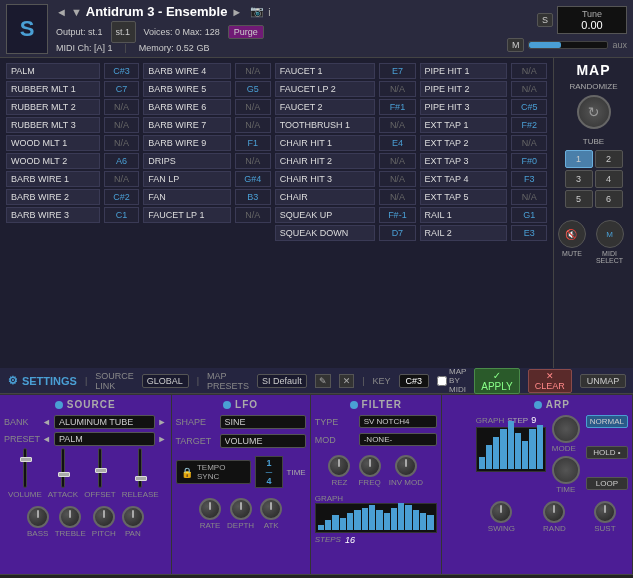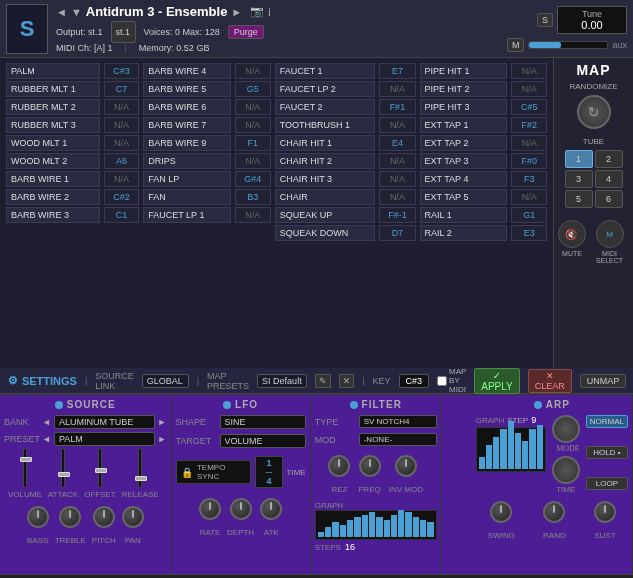--- a/index.html
+++ b/index.html
@@ -321,21 +321,21 @@
     .knob-group {
       display: flex;
       gap: 6px;
       justify-content: center;
       margin-top: 4px;
     }
     .knob-item {
       display: flex;
       flex-direction: column;
       align-items: center;
-      gap: 8px;
+      gap: 1px;
     }
     .knob {
       width: 28px;
       height: 28px;
       border-radius: 50%;
       background: radial-gradient(circle at 35% 35%, #555, #222);
       border: 2px solid #666;
       cursor: pointer;
       position: relative;
     }
@@ -1036,21 +1036,21 @@
           <div style="flex: 1 1 0%; height: 25px; background: rgb(74, 159, 212); min-height: 2px;"></div>
           <div style="flex: 1 1 0%; height: 20px; background: rgb(74, 159, 212); min-height: 2px;"></div>
           <div style="flex: 1 1 0%; height: 17.5px; background: rgb(74, 159, 212); min-height: 2px;"></div>
           <div style="flex: 1 1 0%; height: 22.5px; background: rgb(74, 159, 212); min-height: 2px;"></div>
           <div style="flex: 1 1 0%; height: 27.5px; background: rgb(74, 159, 212); min-height: 2px;"></div>
           <div style="flex: 1 1 0%; height: 25px; background: rgb(74, 159, 212); min-height: 2px;"></div>
           <div style="flex: 1 1 0%; height: 20px; background: rgb(74, 159, 212); min-height: 2px;"></div>
           <div style="flex: 1 1 0%; height: 17.5px; background: rgb(74, 159, 212); min-height: 2px;"></div>
           <div style="flex: 1 1 0%; height: 15px; background: rgb(74, 159, 212); min-height: 2px;"></div>
         </div>
-      <div style="display:flex;align-items:center;gap:4px;margin-top:2px;">
+      <div style="display:flex;gap:4px;margin-top:2px;font-style:italic;">
         <span style="font-size:8px;color:#888;">STEPS</span>
         <span style="font-size:9px;color:#fff;">16</span>
       </div>
     </div>
   </div>
 
   <div class="panel arp-panel">
     <div class="panel-header">
       <div class="panel-dot"></div>
       <span class="panel-label">ARP</span>
@@ -1068,21 +1068,21 @@
             <div style="flex: 1 1 0%; height: 32px; background: rgb(74, 159, 212); min-height: 2px;"></div>
             <div style="flex: 1 1 0%; height: 40px; background: rgb(74, 159, 212); min-height: 2px;"></div>
             <div style="flex: 1 1 0%; height: 48px; background: rgb(74, 159, 212); min-height: 2px;"></div>
             <div style="flex: 1 1 0%; height: 36px; background: rgb(74, 159, 212); min-height: 2px;"></div>
             <div style="flex: 1 1 0%; height: 28px; background: rgb(74, 159, 212); min-height: 2px;"></div>
             <div style="flex: 1 1 0%; height: 40px; background: rgb(74, 159, 212); min-height: 2px;"></div>
             <div style="flex: 1 1 0%; height: 44px; background: rgb(74, 159, 212); min-height: 2px;"></div>
           </div>
       </div>
       <div style="display:flex;flex-direction:column;gap:3px;">
-        <div style="display:flex;flex-direction:column;align-items:flex-end;gap:1px;font-family:Liberation Serif, serif;">
+        <div style="display:flex;flex-direction:column;align-items:flex-start;gap:1px;">
           <div style="width:28px;height:28px;border-radius:50%;background:radial-gradient(circle,#555,#333);border:2px solid #666;cursor:pointer;"></div>
           <span style="font-size:8px;color:#888;">MODE</span>
         </div>
         <div style="display:flex;flex-direction:column;align-items:center;gap:1px;">
           <div style="width:28px;height:28px;border-radius:50%;background:radial-gradient(circle,#555,#333);border:2px solid #666;cursor:pointer;"></div>
           <span style="font-size:8px;color:#888;">TIME</span>
         </div>
       </div>
       <div style="display:flex;flex-direction:column;gap:18px;">
         <button class="arp-mini-btn active">NORMAL</button>

